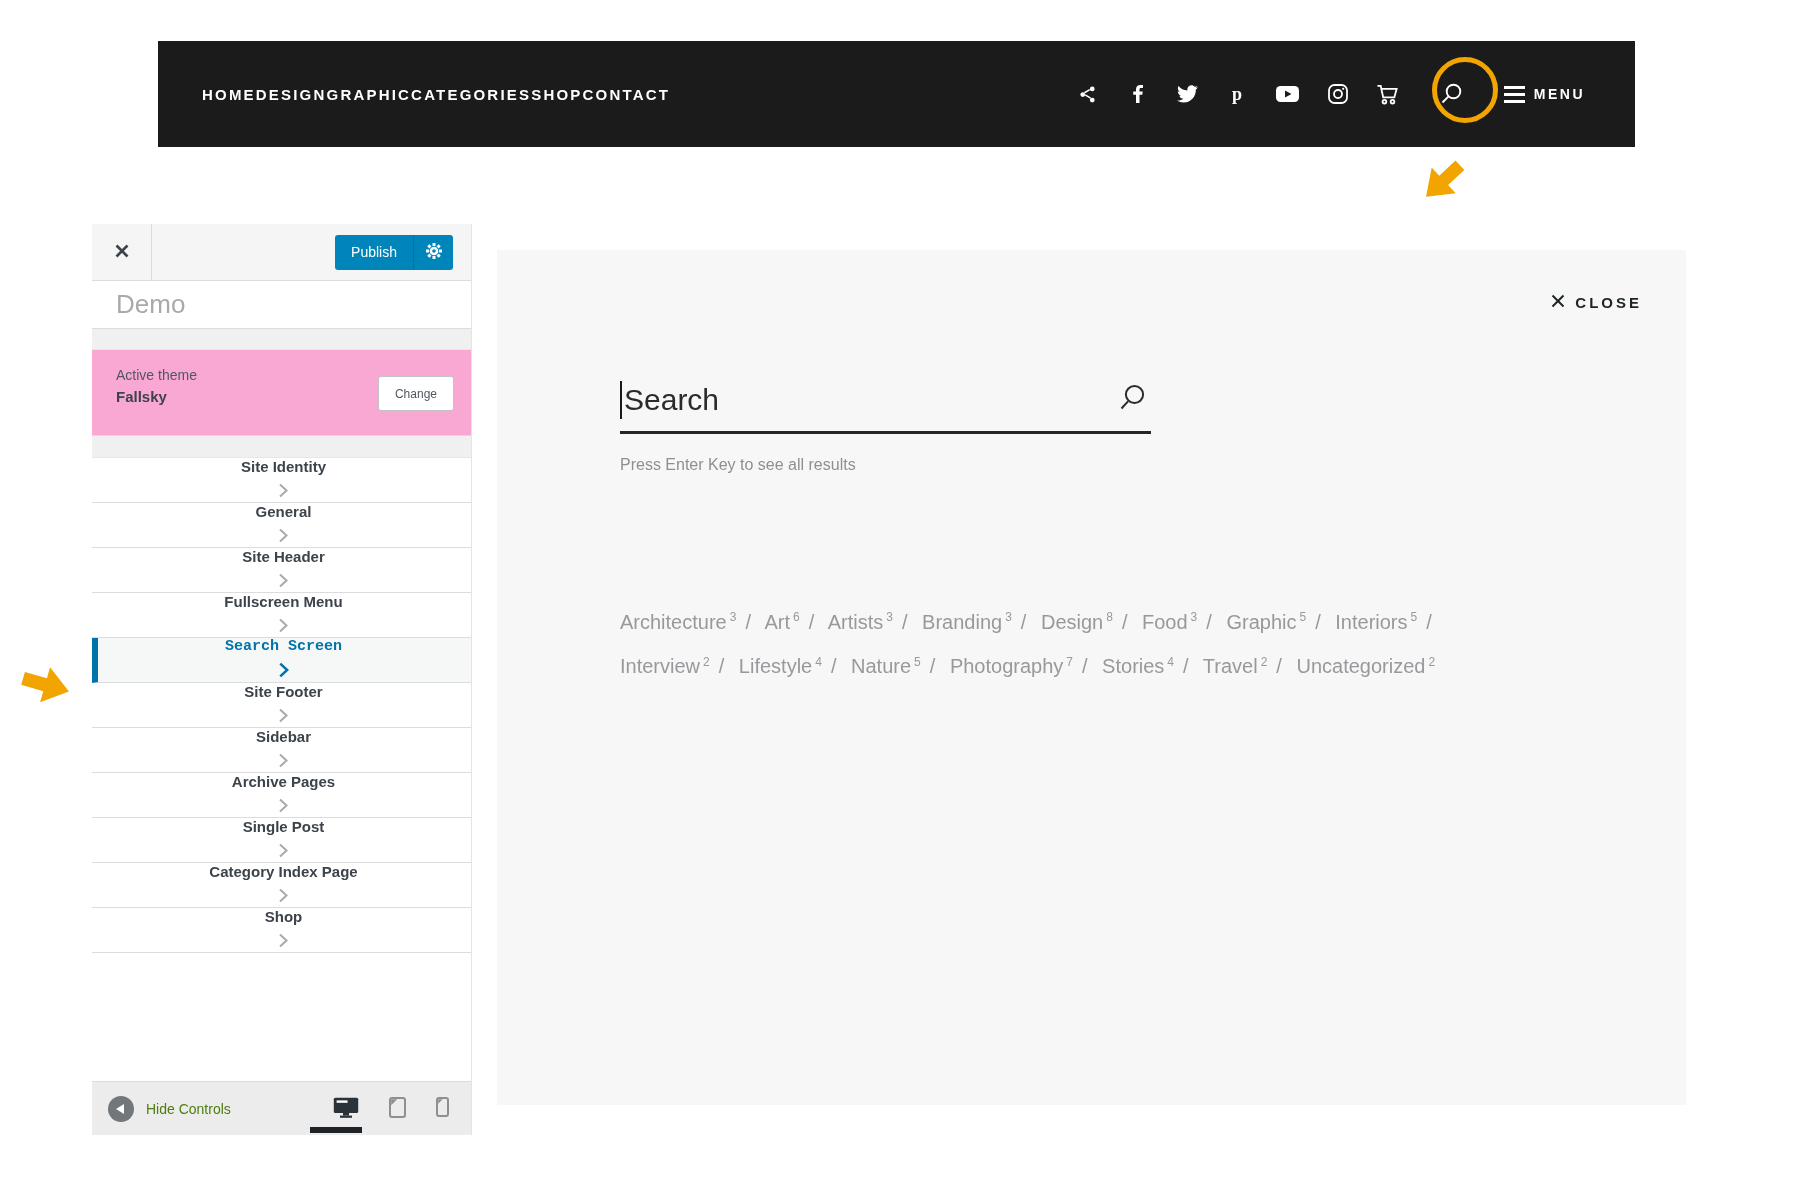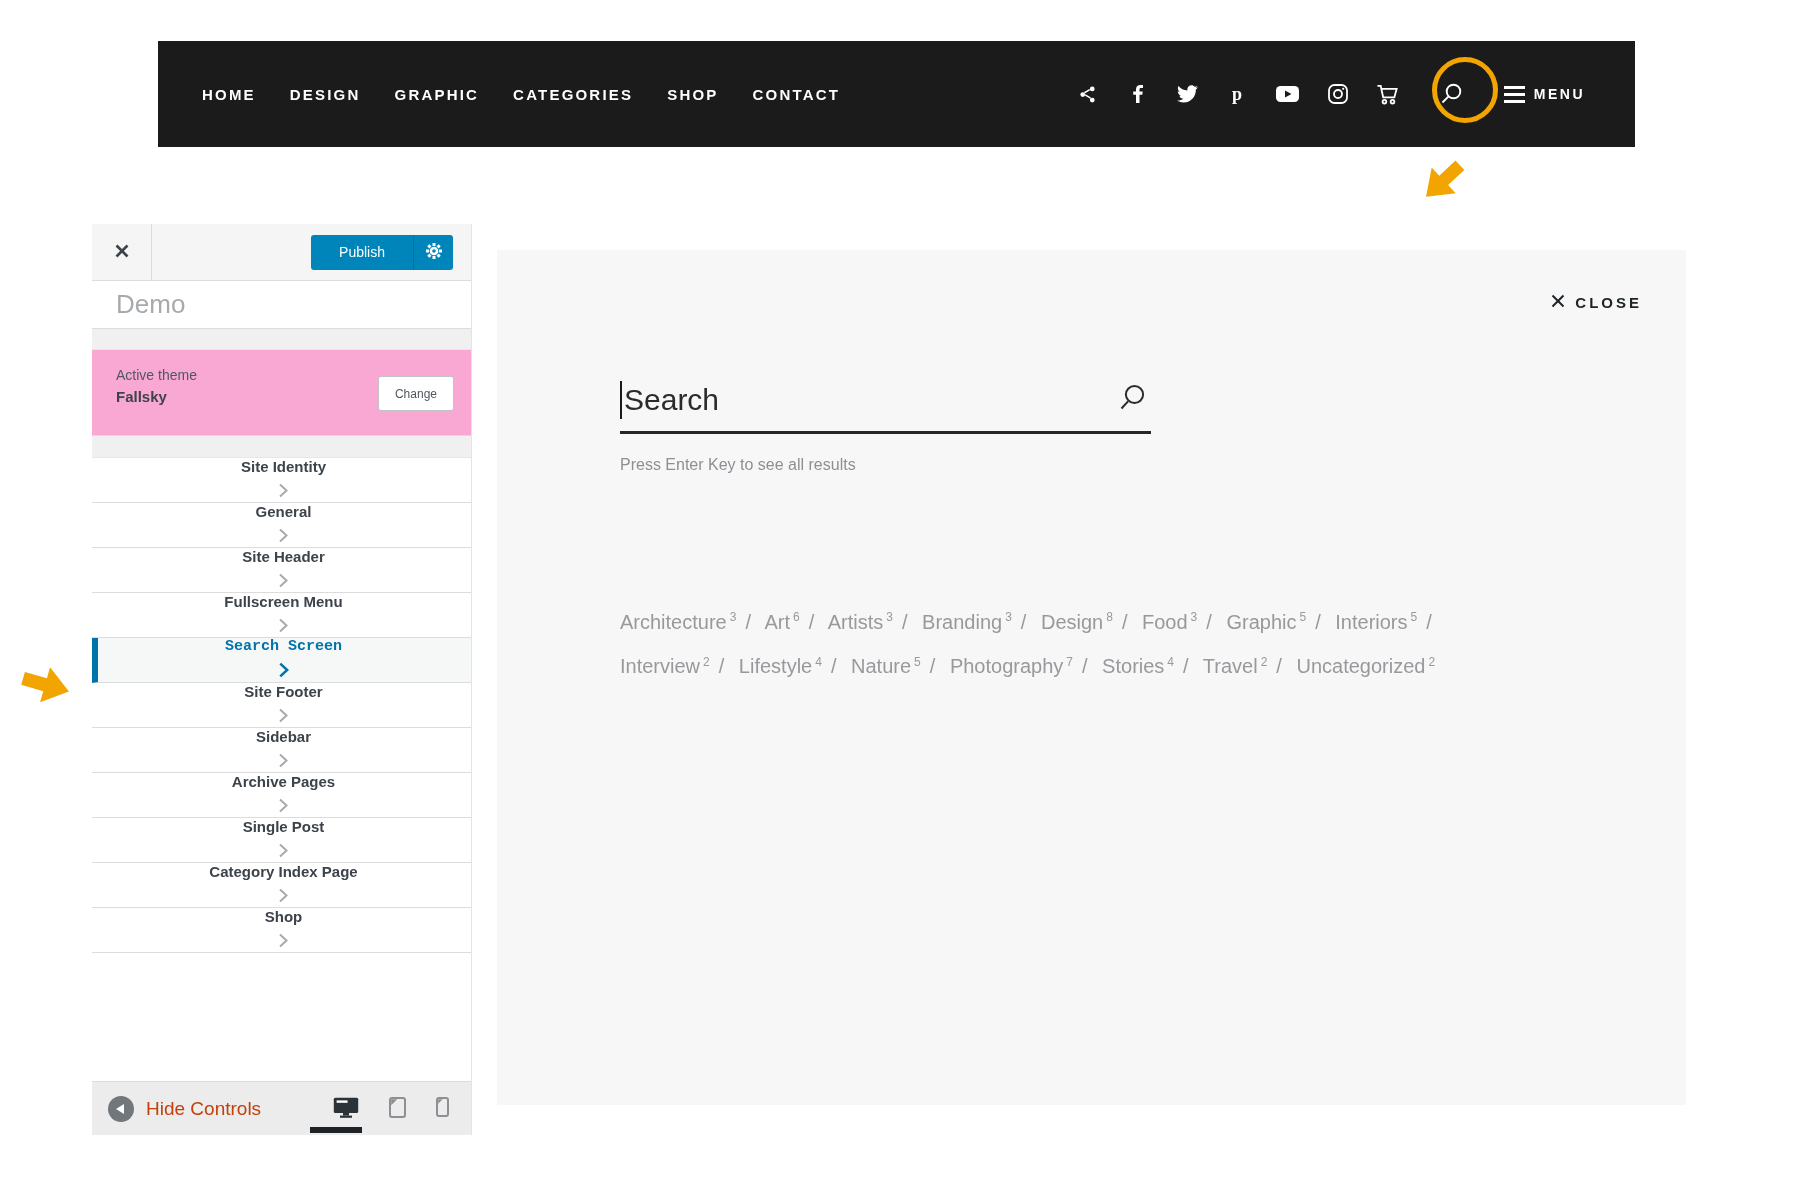--- a/index.html
+++ b/index.html
@@ -3,21 +3,21 @@
 <meta charset="utf-8">
 <style>
   * { margin:0; padding:0; box-sizing:border-box; }
   html,body { width:1800px; height:1184px; background:#ffffff;
     font-family:"Liberation Sans","DejaVu Sans",sans-serif; }
   .page { position:relative; width:1800px; height:1184px; overflow:hidden; }
 
   
   .navbar { position:absolute; left:158px; top:41px; width:1477px; height:106px;
     background:#1b1b1b; display:flex; align-items:center; }
-  .nav-items { display:flex; gap:34px; margin-left:44px; }
+  .nav-items { display:flex; margin-left:44px; }
   .nav-item { color:#fff; font-size:15px; font-weight:bold; letter-spacing:2.2px; cursor:pointer; }
   .nav-right { margin-left:auto; display:flex; align-items:center; gap:26px; margin-right:50px; }
   .nav-ico { display:flex; align-items:center; justify-content:center; width:24px; height:24px; cursor:pointer; }
   .nav-search { margin:0 14px; }
   .menu-toggle { display:flex; align-items:center; gap:9px; cursor:pointer; }
   .hbars { display:flex; flex-direction:column; gap:4px; }
   .hbars span { display:block; width:21px; height:3px; background:#fff; }
   .menu-label { color:#fff; font-size:14px; font-weight:bold; letter-spacing:2.5px; }
 
   
@@ -28,21 +28,21 @@
 
   
   .customizer { position:absolute; left:92px; top:224px; width:380px; height:911px;
     background:#fff; border-right:1px solid #e4e4e4; overflow:hidden; }
   .cz-topbar { height:57px; background:#f5f5f5; border-bottom:1px solid #dcdcde;
     display:flex; align-items:center; position:relative; }
   .cz-close { width:60px; height:100%; border-right:1px solid #dcdcde;
     display:flex; align-items:center; justify-content:center; background:none; cursor:pointer; }
   .publish-group { position:absolute; right:18px; top:11px; height:35px; display:flex;
     background:#0085ba; border-radius:3px; overflow:hidden; cursor:pointer; }
-  .publish-main { padding:0 28px; font-size:14px; color:#fff; line-height:35px; border:none;
+  .publish-main { padding:0 16px; font-size:14px; color:#fff; line-height:35px; border:none;
     background:transparent; cursor:pointer; font-family:inherit; }
   .publish-gear { width:40px; border-left:1px solid #0073a1; display:flex;
     align-items:center; justify-content:center; background:transparent; cursor:pointer; }
   .cz-site-title { height:48px; border-bottom:1px solid #dcdcde; display:flex;
     align-items:center; padding-left:24px; font-size:26px; color:#a7aaad; background:#fff; }
   .cz-gap { background:#f0f0f1; border-bottom:1px solid #e7e7e8; }
   .gap1 { height:21px; } .gap2 { height:22px; }
   .cz-theme { height:86px; border-bottom:1px solid #dcdcde; position:relative;
     padding:17px 0 0 24px; background:#f9a8d4; }
   .at-label { font-size:14px; color:#50575e; margin-bottom:5px; }
@@ -56,21 +56,21 @@
   .cz-row .row-label { font-size:15px; font-weight:bold; color:#3c434a; flex:1; }
   .cz-row.active { background:#f6f7f7; border-left:6px solid #0073aa; padding-left:18px; }
   .cz-row.active .row-label { color:#0073aa;font-family:Liberation Mono, monospace; }
   .cz-footer { position:absolute; left:0; right:0; bottom:0; height:54px; background:#ececec;
     border-top:1px solid #dcdcde; display:flex; align-items:center; padding-left:16px; }
   .hc-btn { display:flex; align-items:center; gap:12px; background:none; border:none; cursor:pointer; font-family:inherit; }
   .hc-circle { width:26px; height:26px; border-radius:50%; background:#72777c;
     display:flex; align-items:center; justify-content:center; }
   .hc-tri { width:0; height:0; border-top:5px solid transparent; border-bottom:5px solid transparent;
     border-right:8px solid #fff; margin-right:2px; }
-  .hc-label { font-size:19px; color:#c2410c; }
+  .hc-label { font-size:14px; color:#4d7c0f; }
   .devices { margin-left:auto; margin-right:22px; display:flex; align-items:center; gap:30px; }
   .dev-btn { background:none; border:none; cursor:pointer; display:flex; align-items:center; }
   .active-bar { position:absolute; bottom:2px; left:218px; width:52px; height:6px; background:#1d2327; }
 
   
   .preview { position:absolute; left:497px; top:250px; width:1189px; height:855px; background:#f7f7f7; }
   .close-btn { position:absolute; top:44px; right:44px; display:flex; align-items:center; gap:10px;
     font-size:15px; font-weight:bold; letter-spacing:3px; color:#1d2327; background:none;
     border:none; cursor:pointer; font-family:inherit; }
   .search-wrap { position:absolute; left:123px; top:131px; width:531px;

